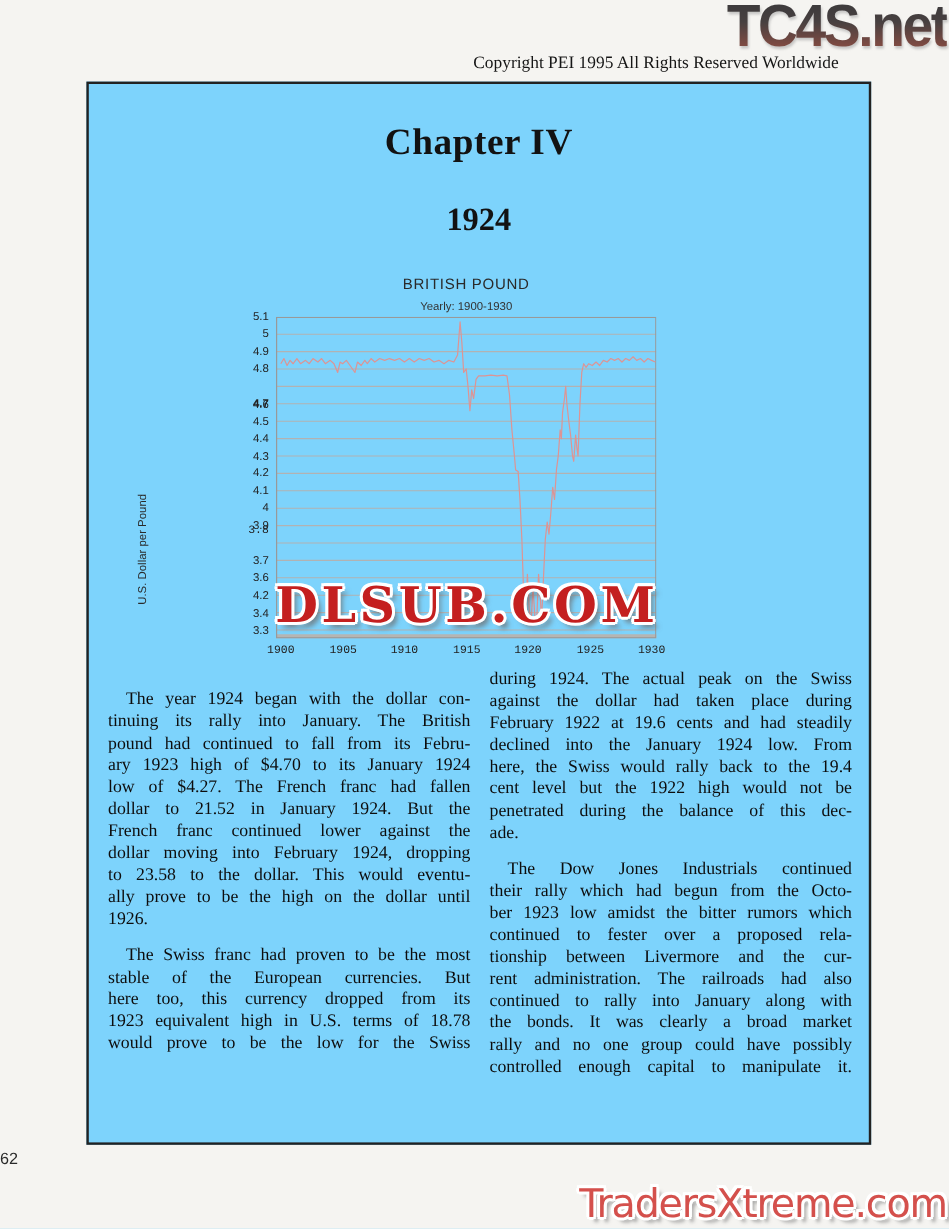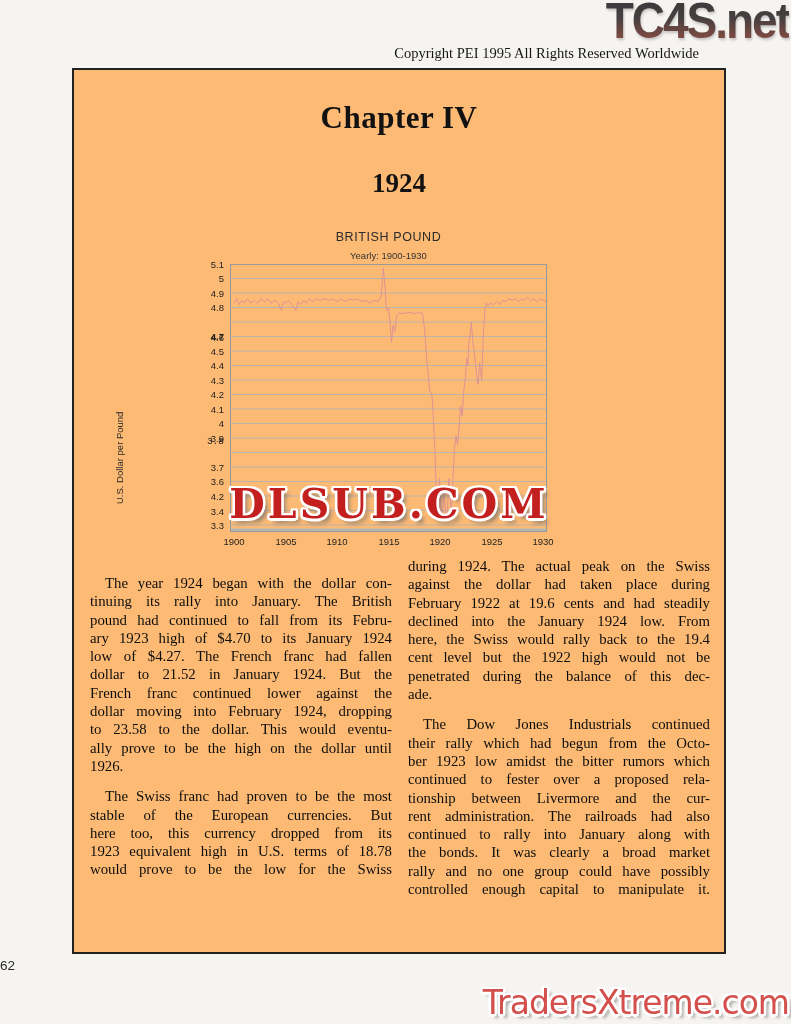--- a/index.html
+++ b/index.html
@@ -17,21 +17,21 @@
     -webkit-background-clip:text;background-clip:text;color:transparent;
     filter:drop-shadow(1.5px 2px 1px rgba(160,160,160,.55));
   }
   .copyright{
     position:absolute;top:45px;right:92px;
     font-family:"Liberation Serif",serif;font-size:14.5px;color:#161616;
   }
   
   .page-frame{
     position:absolute;left:72px;top:68px;width:650px;height:882px;
-    border:2px solid #222;background:#fdba74;
+    border:2px solid #222;background:#7dd3fc;
   }
   .chapter-title{
     position:absolute;top:30px;left:0;width:100%;text-align:center;
     font-weight:700;font-size:31px;color:#121212;letter-spacing:.5px;
   }
   .year-title{
     position:absolute;top:98px;left:0;width:100%;text-align:center;
     font-weight:700;font-size:27px;color:#121212;
   }
   
@@ -48,21 +48,21 @@
     position:absolute;left:40px;top:194px;height:240px;display:flex;align-items:center;
     writing-mode:vertical-rl;transform:rotate(180deg);
     font-family:"Liberation Sans",sans-serif;font-size:9.5px;color:#2a2a2a;
   }
   .y-tick{
     position:absolute;left:112px;width:38px;text-align:right;
     font-family:"Liberation Sans",sans-serif;font-size:9.5px;color:#222;
   }
   .x-tick{
     position:absolute;width:34px;text-align:center;
-    font-family:Liberation Sans, sans-serif;font-size:9.5px;color:#222;
+    font-family:Liberation Mono, monospace;font-size:9.5px;color:#222;
   }
   
   .watermark{
     position:absolute;left:148px;top:410px;width:334px;text-align:center;z-index:6;
     font-family:"DejaVu Serif",serif;font-weight:700;font-size:41px;letter-spacing:3px;
     color:#c41f1f;
     text-shadow:
       -2px -2px 0 #fff, 2px -2px 0 #fff, -2px 2px 0 #fff, 2px 2px 0 #fff,
       0 -2.5px 0 #fff, 0 2.5px 0 #fff, -2.5px 0 0 #fff, 2.5px 0 0 #fff,
       4px 5px 4px rgba(110,110,110,.75);

